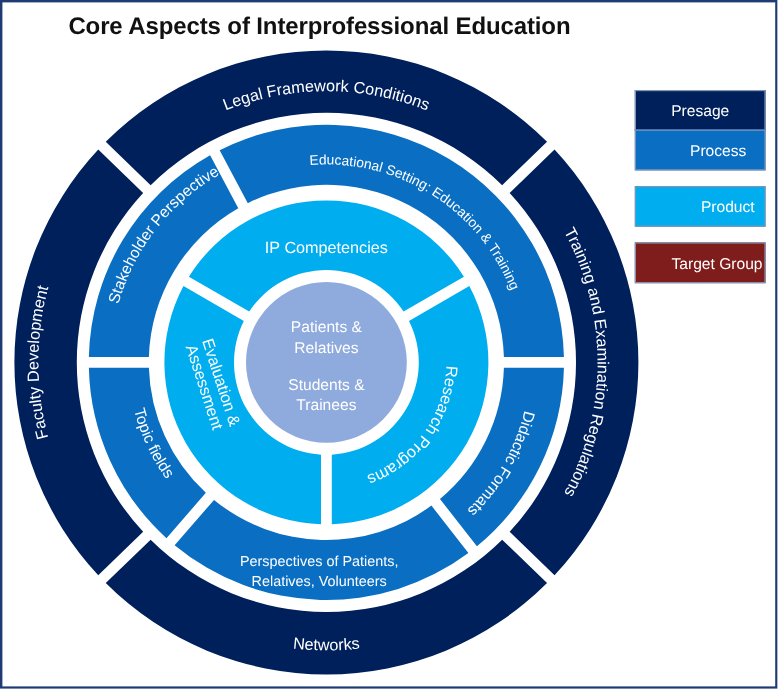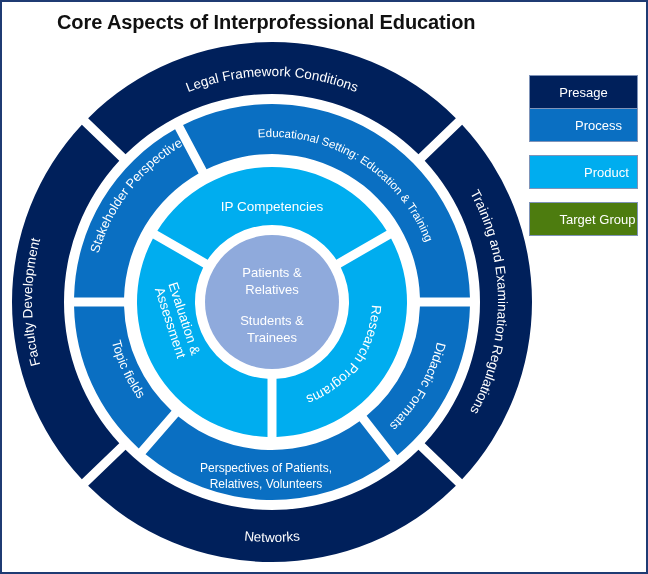--- a/index.html
+++ b/index.html
@@ -72,15 +72,15 @@
 
 <div class="legend-box" style="top: 59px; background: rgb(0, 32, 91); margin-top: 16px;">
     <span>Presage</span>
   </div>
 <div class="legend-box" style="top: 108px; background: rgb(10, 111, 194); padding-left: 30px;">
     <span>Process</span>
   </div>
 <div class="legend-box" style="top: 155px; background: rgb(0, 173, 239); padding-left: 46px;">
     <span>Product</span>
   </div>
-<div class="legend-box" style="top: 202px; background: #4d7c0f; padding-left: 28px;">
+<div class="legend-box" style="top: 202px; background: #7f1d1d; padding-left: 28px;">
     <span>Target Group</span>
   </div>
 
 </body></html>

